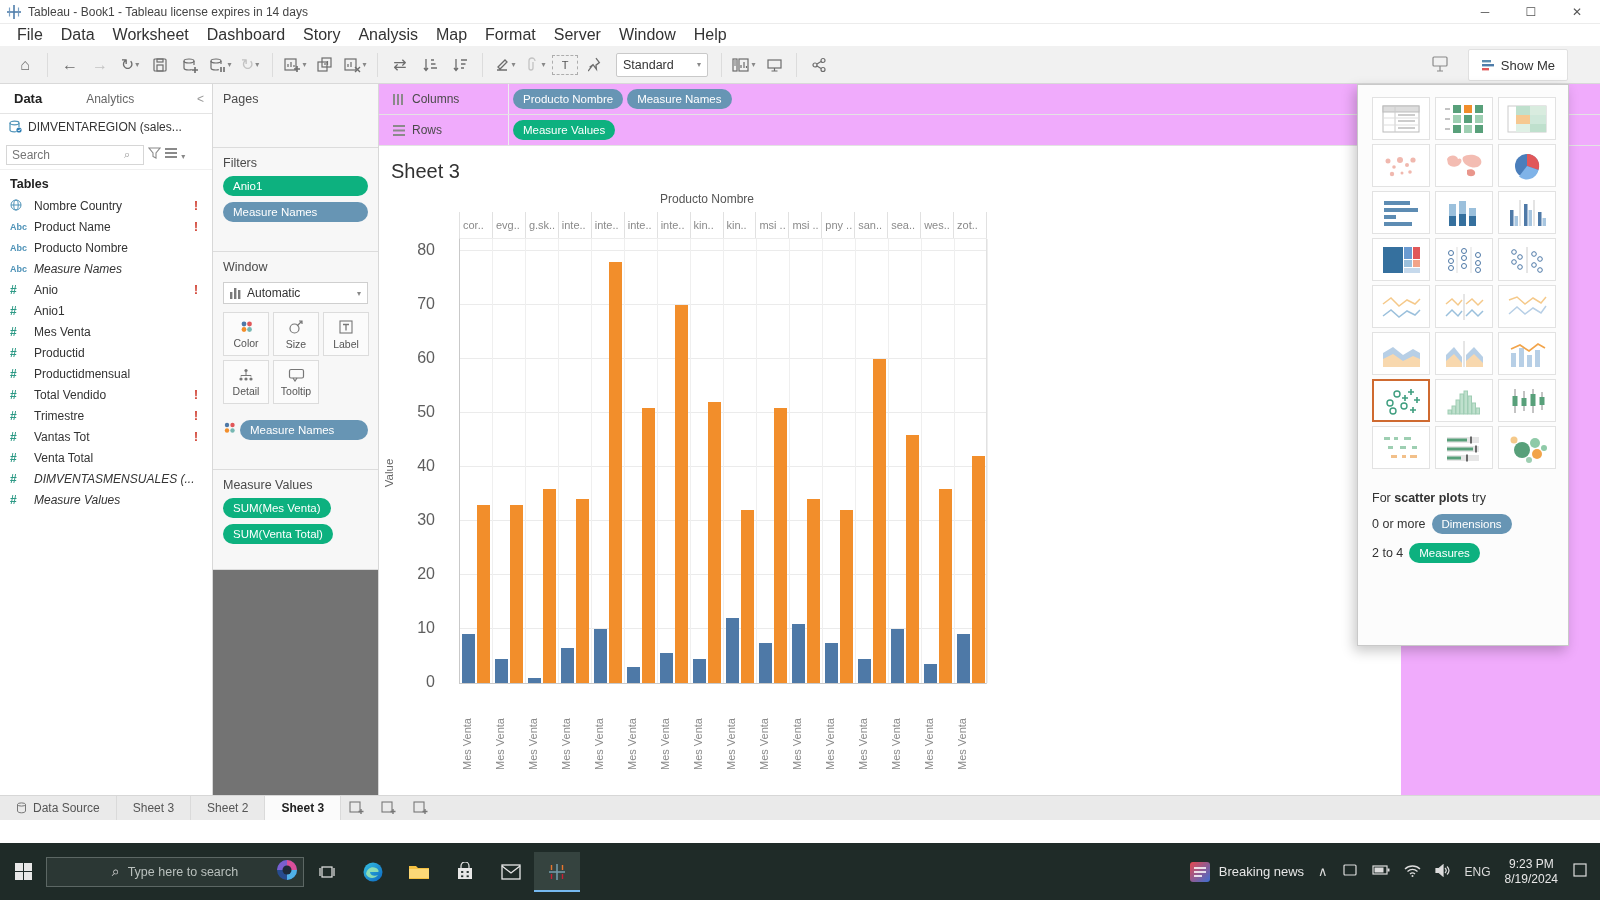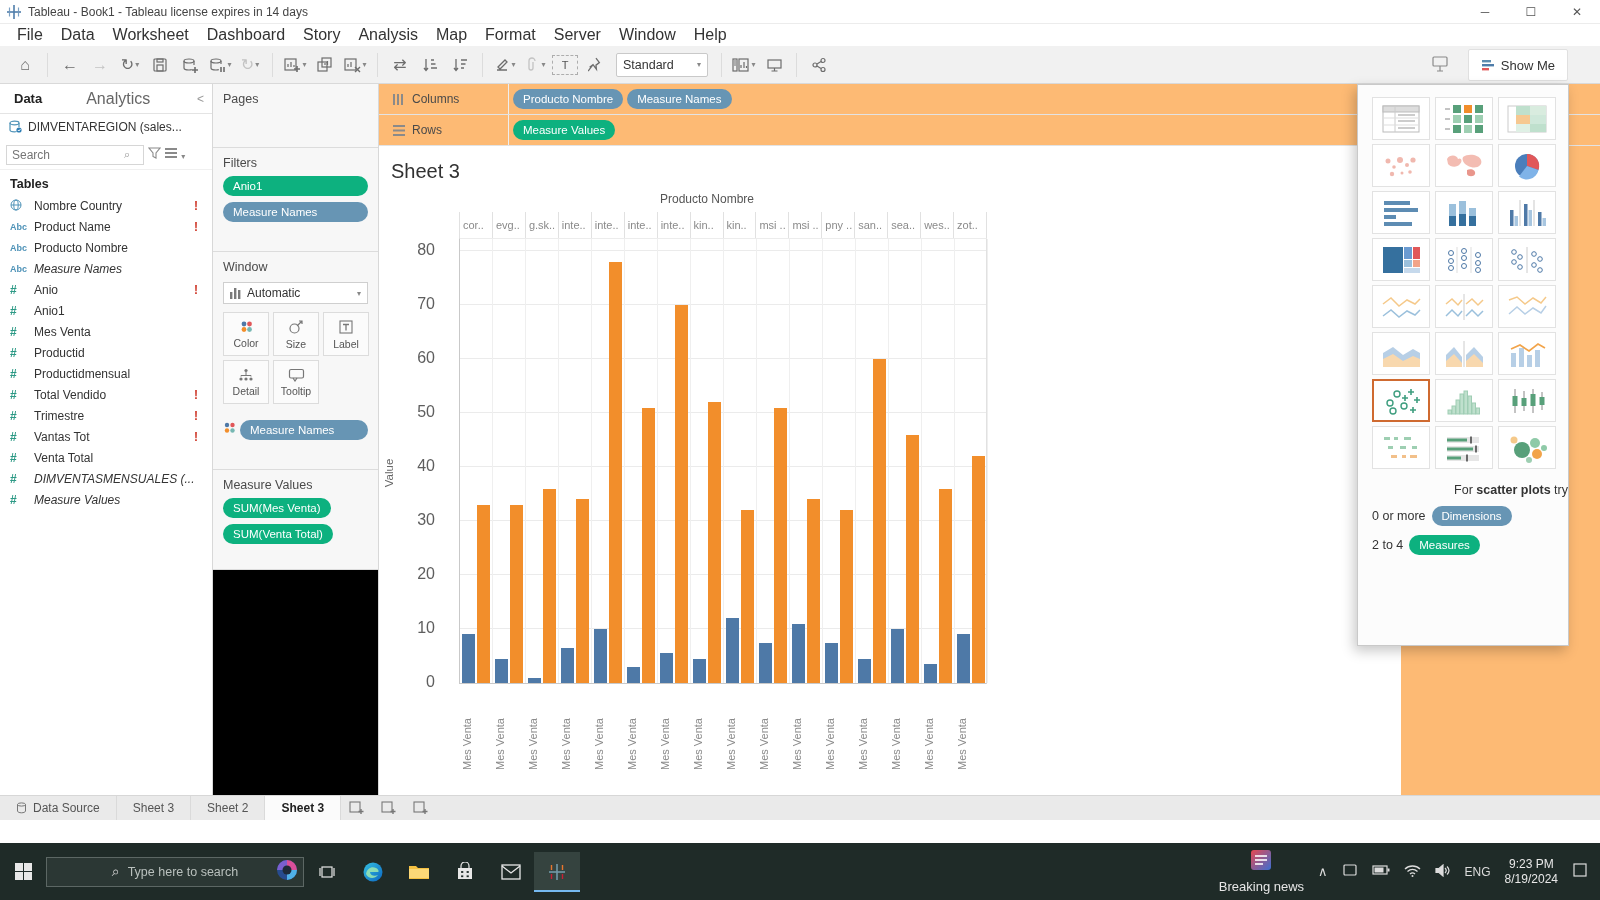--- a/index.html
+++ b/index.html
@@ -27,55 +27,55 @@
   #showme-btn { position:absolute; right:32px; top:3px; height:32px; display:flex; align-items:center; gap:6px; background:#fff; border:1px solid #e0e0e0; border-radius:2px; padding:0 12px; font-size:13px; color:#333; }
   #present-icon { position:absolute; right:150px; top:8px; }
 
   
   #main { position:absolute; top:84px; left:0; width:1600px; height:711px; background:#fff; }
 
   
   #datapane { position:absolute; left:0; top:0; width:213px; height:711px; background:#fff; border-right:1px solid #d8d8d8; }
   #dp-tabs { display:flex; align-items:center; height:30px; border-bottom:1px solid #e4e4e4; }
   #dp-tabs .t1 { font-size:13px; font-weight:bold; color:#222; padding:0 14px 0 14px; }
-  #dp-tabs .t2 { font-size:16px; color:#666; padding:0 30px 0 30px; }
+  #dp-tabs .t2 { font-size:12px; color:#666; padding:0 30px 0 30px; }
   #dp-tabs .coll { margin-left:auto; color:#999; font-size:12px; padding-right:8px; }
   #dp-src { display:flex; align-items:center; height:26px; padding-left:8px; gap:5px; }
   #dp-src span { font-size:12px; color:#333; white-space:nowrap; overflow:hidden; }
   #dp-search { display:flex; align-items:center; height:30px; padding:0 6px; gap:4px; border-bottom:1px solid #f0f0f0;}
   #dp-search .box { flex:0 0 138px; height:20px; border:1px solid #d6d6d6; display:flex; align-items:center; padding:0 5px; background:#fff; }
   #dp-search input { border:none; outline:none; width:112px; font-size:12px; color:#333; font-family:inherit;}
   #dp-search .mag { color:#999; font-size:11px; }
   .dpico { color:#8a8a8a; font-size:12px; }
   #dp-tableslbl { font-size:12.5px; font-weight:bold; color:#222; padding:7px 0 4px 10px; }
   .fieldrow { display:flex; align-items:center; height:21px; padding:0 8px 0 10px; }
   .fieldrow .fic { width:24px; font-size:10px; font-weight:bold; flex:0 0 24px; }
   .fic.num { color:#2c9985; font-size:12px; }
   .fic.abc { color:#4f93b8; font-size:9px; letter-spacing:0; }
   .fieldrow .fname { font-size:12px; color:#333; white-space:nowrap; overflow:hidden; flex:1; }
   .fieldrow .fname.it { font-style:italic; }
   .fieldrow .alert { color:#cf3a2b; font-weight:bold; font-size:12px; padding-right:6px; }
 
   
-  #cardscol { position:absolute; left:213px; top:0; width:166px; height:711px; background:#000000; border-right:1px solid #d8d8d8; }
+  #cardscol { position:absolute; left:213px; top:0; width:166px; height:711px; background:#737373; border-right:1px solid #d8d8d8; }
   .card { background:#f7f7f7; border-bottom:1px solid #dcdcdc; padding:8px 10px; }
   .card .clbl { font-size:12.5px; color:#4a4a4a; }
   .pill { height:20px; border-radius:10px; display:flex; align-items:center; padding:0 10px; font-size:11.5px; color:#fff; margin-top:6px; white-space:nowrap; }
   .pill.green { background:#0db17f; }
   .pill.blue { background:#6795b4; }
   #marksdrop { margin-top:8px; height:22px; border:1px solid #cfcfcf; background:#fff; display:flex; align-items:center; padding:0 6px; gap:6px; font-size:12px; color:#333; }
   #marksdrop .caret { margin-left:auto; }
   #marksbtns { display:grid; grid-template-columns:46px 46px 46px; gap:4px; margin-top:8px; }
   .mbtn { width:46px; height:44px; border:1px solid #dcdcdc; background:#fbfbfb; display:flex; flex-direction:column; align-items:center; justify-content:center; gap:3px; }
   .mbtn .mlbl { font-size:10.5px; color:#555; }
   #marks-mn { display:flex; align-items:center; gap:4px; margin-top:10px; }
   #mv-card .pill { width:fit-content; }
 
   
-  #center { position:absolute; left:379px; top:0; right:0; height:711px; background:#fdba74; }
+  #center { position:absolute; left:379px; top:0; right:0; height:711px; background:#f0abfc; }
   .shelfrow { display:flex; align-items:center; height:31px; border-bottom:1px solid #e3e3e3; }
   .shelflab { flex:0 0 130px; display:flex; align-items:center; gap:7px; padding-left:14px; font-size:12px; color:#4a4a4a; border-right:1px solid #eee; height:100%; }
   .shelfpills { display:flex; align-items:center; gap:4px; padding-left:4px; }
   .shelfpills .pill { margin-top:0; }
   #sheetarea { position:absolute; left:0; top:62px; width:1022px; bottom:0; background:#fff; }
   #sheet-title { font-size:20px; color:#323232; padding:14px 0 0 12px; }
 
   
   #chart { position:absolute; left:4px; top:46px; }
   #chart-title { margin-left:60px; width:528px; text-align:center; font-size:12px; color:#555; height:20px; }
@@ -96,21 +96,21 @@
   .bar.b1 { background:#f28e2b; }
   #xlabRow { display:flex; height:92px; }
   .xcell { width:33px; overflow:hidden; }
   .xcell span { writing-mode:vertical-rl; transform:rotate(180deg); font-size:11px; color:#8a8a8a; margin-left:2px; height:86px; }
 
   
   #showme { position:absolute; left:1357px; top:0; width:212px; height:562px; background:#fcfcfc; border:1px solid #c9c9c9; box-shadow:-3px 5px 12px rgba(0,0,0,.22); padding:12px 0 0 14px; }
   #smGrid { display:grid; grid-template-columns:58px 58px 58px; gap:4px 5px; }
   .smcell { width:58px; height:43px; background:#fff; border:1px solid #e2e2e2; display:flex; align-items:center; justify-content:center; }
   .smcell.sel { border:2px solid #cf6a30; }
-  #sm-foot { margin-top:14px; font-size:12.5px; color:#333;text-align:right; }
+  #sm-foot { margin-top:22px; font-size:12.5px; color:#333; }
   #sm-foot .rq { display:flex; align-items:center; gap:6px; margin-top:9px; }
   #sm-foot .pill { margin-top:0; }
 
   
   #tabsbar { position:absolute; top:795px; left:0; width:1600px; height:25px; background:#eaeaea; border-top:1px solid #d7d7d7; display:flex; align-items:stretch; }
   .btab { display:flex; align-items:center; gap:6px; padding:0 16px; font-size:12px; color:#555; border-right:1px solid #dadada; }
   .btab.active { background:#fbfbfb; color:#222; font-weight:bold; }
   .newtab { display:flex; align-items:center; padding:0 8px; }
 
   
@@ -122,21 +122,21 @@
   
   #taskbar { position:absolute; top:843px; left:0; width:1600px; height:57px; background:#1f2b28; display:flex; align-items:center; color:#e8e8e8; }
   .tk { display:flex; align-items:center; justify-content:center; height:40px; }
   #tk-start { width:46px; }
   #tk-search { width:258px; height:30px; border:1px solid #5c6764; background:#2b3734; display:flex; align-items:center; gap:8px; padding:0 9px; position:relative; }
   #tk-search .ph { font-size:12.5px; color:#b9c0bd; }
   #tk-search .swirl { position:absolute; right:4px; }
   .tkico { width:46px; }
   .tkico.active { background:#35433f; box-shadow:inset 0 -2px 0 #76b9f0; }
   #tk-right { margin-left:auto; display:flex; align-items:center; gap:14px; padding-right:12px; }
-  #tk-news { display:flex; align-items:center; gap:8px; font-size:13px; color:#e6e6e6;flex-direction:column; }
+  #tk-news { display:flex; align-items:center; gap:8px; font-size:13px; color:#e6e6e6; }
   #tk-clock { text-align:center; font-size:12px; line-height:15px; }
   .trayico { color:#dcdcdc; font-size:13px; }
 </style>
 </head>
 <body>
 
 <div id="app">
 
   <div id="titlebar">
     <svg width="16" height="16" viewBox="0 0 16 16" style="margin-left:6px">

